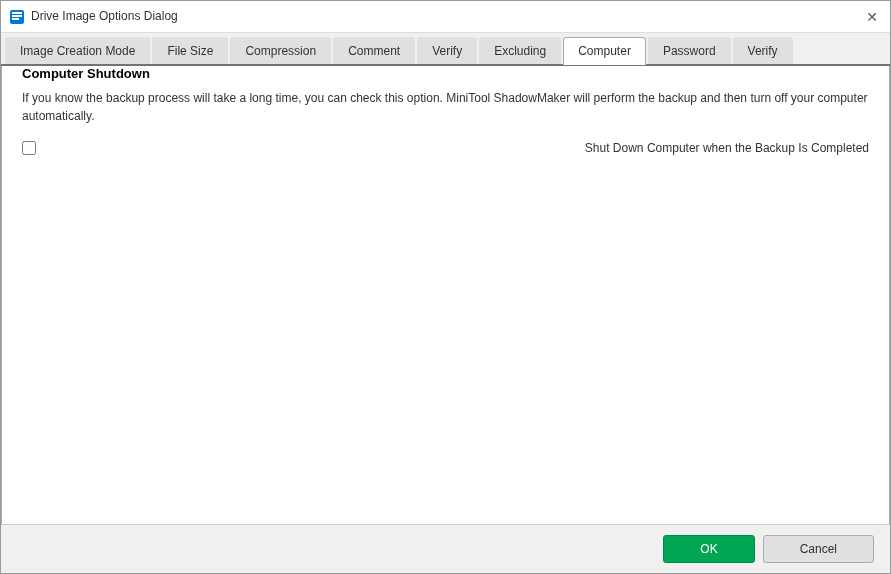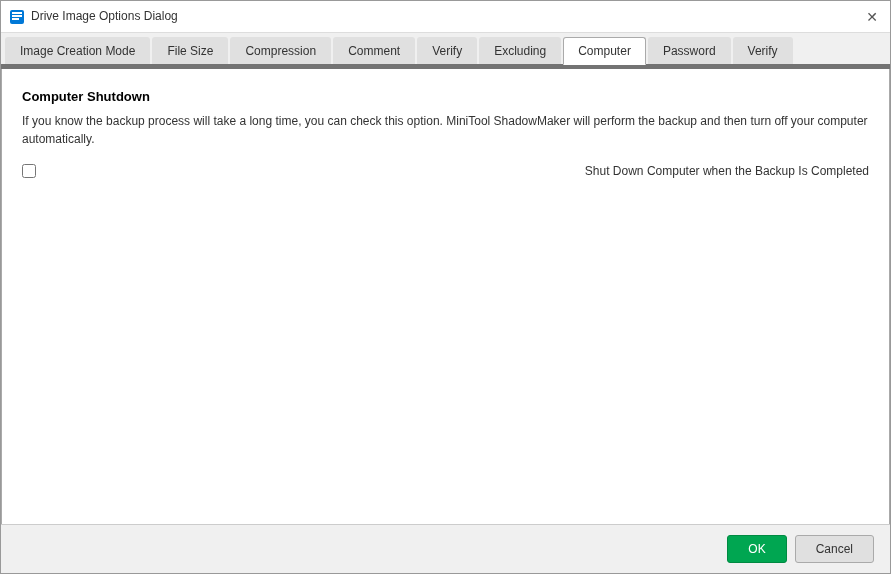--- a/index.html
+++ b/index.html
@@ -64,21 +64,21 @@
       display: flex;
       align-items: center;
       justify-content: center;
       font-size: 14px;
       color: #555;
     }
 
     .tab-bar {
       display: flex;
       background: #f0f0f0;
-      border-bottom: 5px solid #737373;
+      border-bottom: 2px solid #737373;
       padding: 0 4px;
       padding-top: 4px;
     }
 
     .tab {
       padding: 6px 14px;
       cursor: pointer;
       border: 1px solid transparent;
       border-bottom: none;
       background: #e0e0e0;
@@ -94,21 +94,21 @@
       border-color: #aaa;
       border-bottom: 1px solid #fff;
       margin-bottom: -1px;
       z-index: 1;
       font-weight: normal;
     }
 
     .content-area {
       flex: 1;
       background: #fff;
-      padding: 20px 20px;
+      padding: 0 20px;
       border-left: 1px solid #aaa;
       border-right: 1px solid #aaa;
       overflow: auto;
     }
 
     .section-title {
       font-weight: bold;
       font-size: 13px;
       color: #000;
       margin-bottom: 8px;
@@ -143,21 +143,21 @@
       display: flex;
       justify-content: flex-end;
       align-items: center;
       padding: 10px 16px;
       gap: 8px;
       background: #f0f0f0;
       border-top: 1px solid #ccc;
     }
 
     .btn {
-      padding: 6px 20px;
+      padding: 6px 36px;
       font-size: 12px;
       cursor: pointer;
       border-radius: 3px;
       border: 1px solid transparent;
     }
 
     .btn-ok {
       background: #00a651;
       color: white;
       border-color: #008a42;

